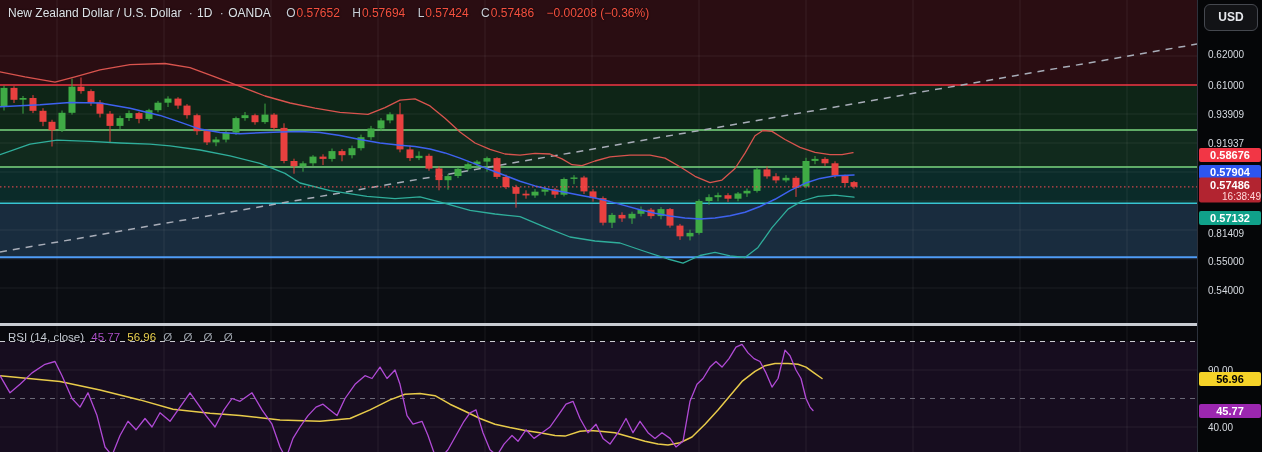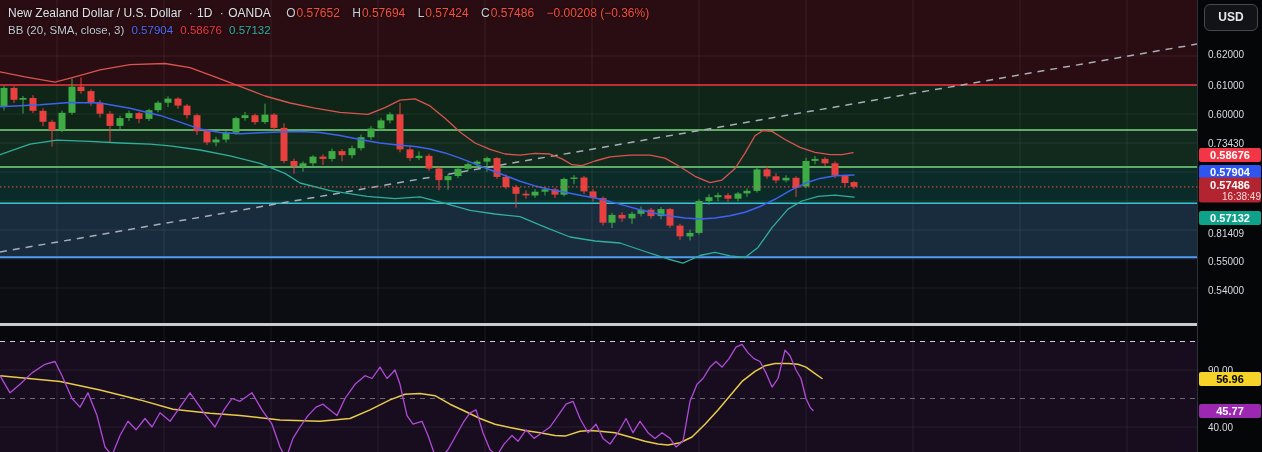--- a/index.html
+++ b/index.html
@@ -279,35 +279,38 @@
     <span>1D</span>
     <span class="lbl">·</span>
     <span>OANDA</span>
     <span class="lbl" style="margin-left:8px;">O</span><span class="val-red">0.57652</span>
     <span class="lbl">H</span><span class="val-red">0.57694</span>
     <span class="lbl">L</span><span class="val-red">0.57424</span>
     <span class="lbl">C</span><span class="val-red">0.57486</span>
     <span class="val-red">−0.00208 (−0.36%)</span>
   </div>
 
-  <div class="legend bb-legend">
-    <span>BB (20, SMA, close, 3)</span>
-    <span class="c-blue">0.57904</span>
-    <span class="c-red">0.58676</span>
-    <span class="c-teal">0.57132</span>
+
+  <div class="legend rsi-legend">
+    <span>RSI (14, close)</span>
+    <span class="c-purple">45.77</span>
+    <span class="c-yellow">56.96</span>
+    <span class="c-gray">Ø</span>
+    <span class="c-gray">Ø</span>
+    <span class="c-gray">Ø</span>
+    <span class="c-gray">Ø</span>
   </div>
-
 
   <div class="axis">
     <div class="usd-btn">USD</div>
     <div id="axis-items">
         <div class="axis-label" style="top:54px">0.62000</div>
         <div class="axis-label" style="top:85px">0.61000</div>
-        <div class="axis-label" style="top:114px">0.60000</div>
-        <div class="axis-label" style="top:143px">0.73430</div>
+        <div class="axis-label" style="top:114px">0.93909</div>
+        <div class="axis-label" style="top:143px">0.91937</div>
         <div class="axis-label" style="top:233px">0.81409</div>
         <div class="axis-label" style="top:261px">0.55000</div>
         <div class="axis-label" style="top:290px">0.54000</div>
         <div class="axis-label" style="top:370px">90.00</div>
         <div class="axis-label" style="top:427px">40.00</div>
         <div class="badge" style="top:155px;background:#f23645;color:#ffffff">0.58676</div>
         <div class="badge" style="top:172px;background:#2e55ef;color:#ffffff">0.57904</div>
         <div class="badge" style="top:190px;background:#b22430;color:#ffffff">0.57486<span class="sub" style="color:#ffd7d9">16:38:49</span></div>
         <div class="badge" style="top:218px;background:#10a18a;color:#ffffff">0.57132</div>
         <div class="badge" style="top:379px;background:#f5d328;color:#000000">56.96</div>

